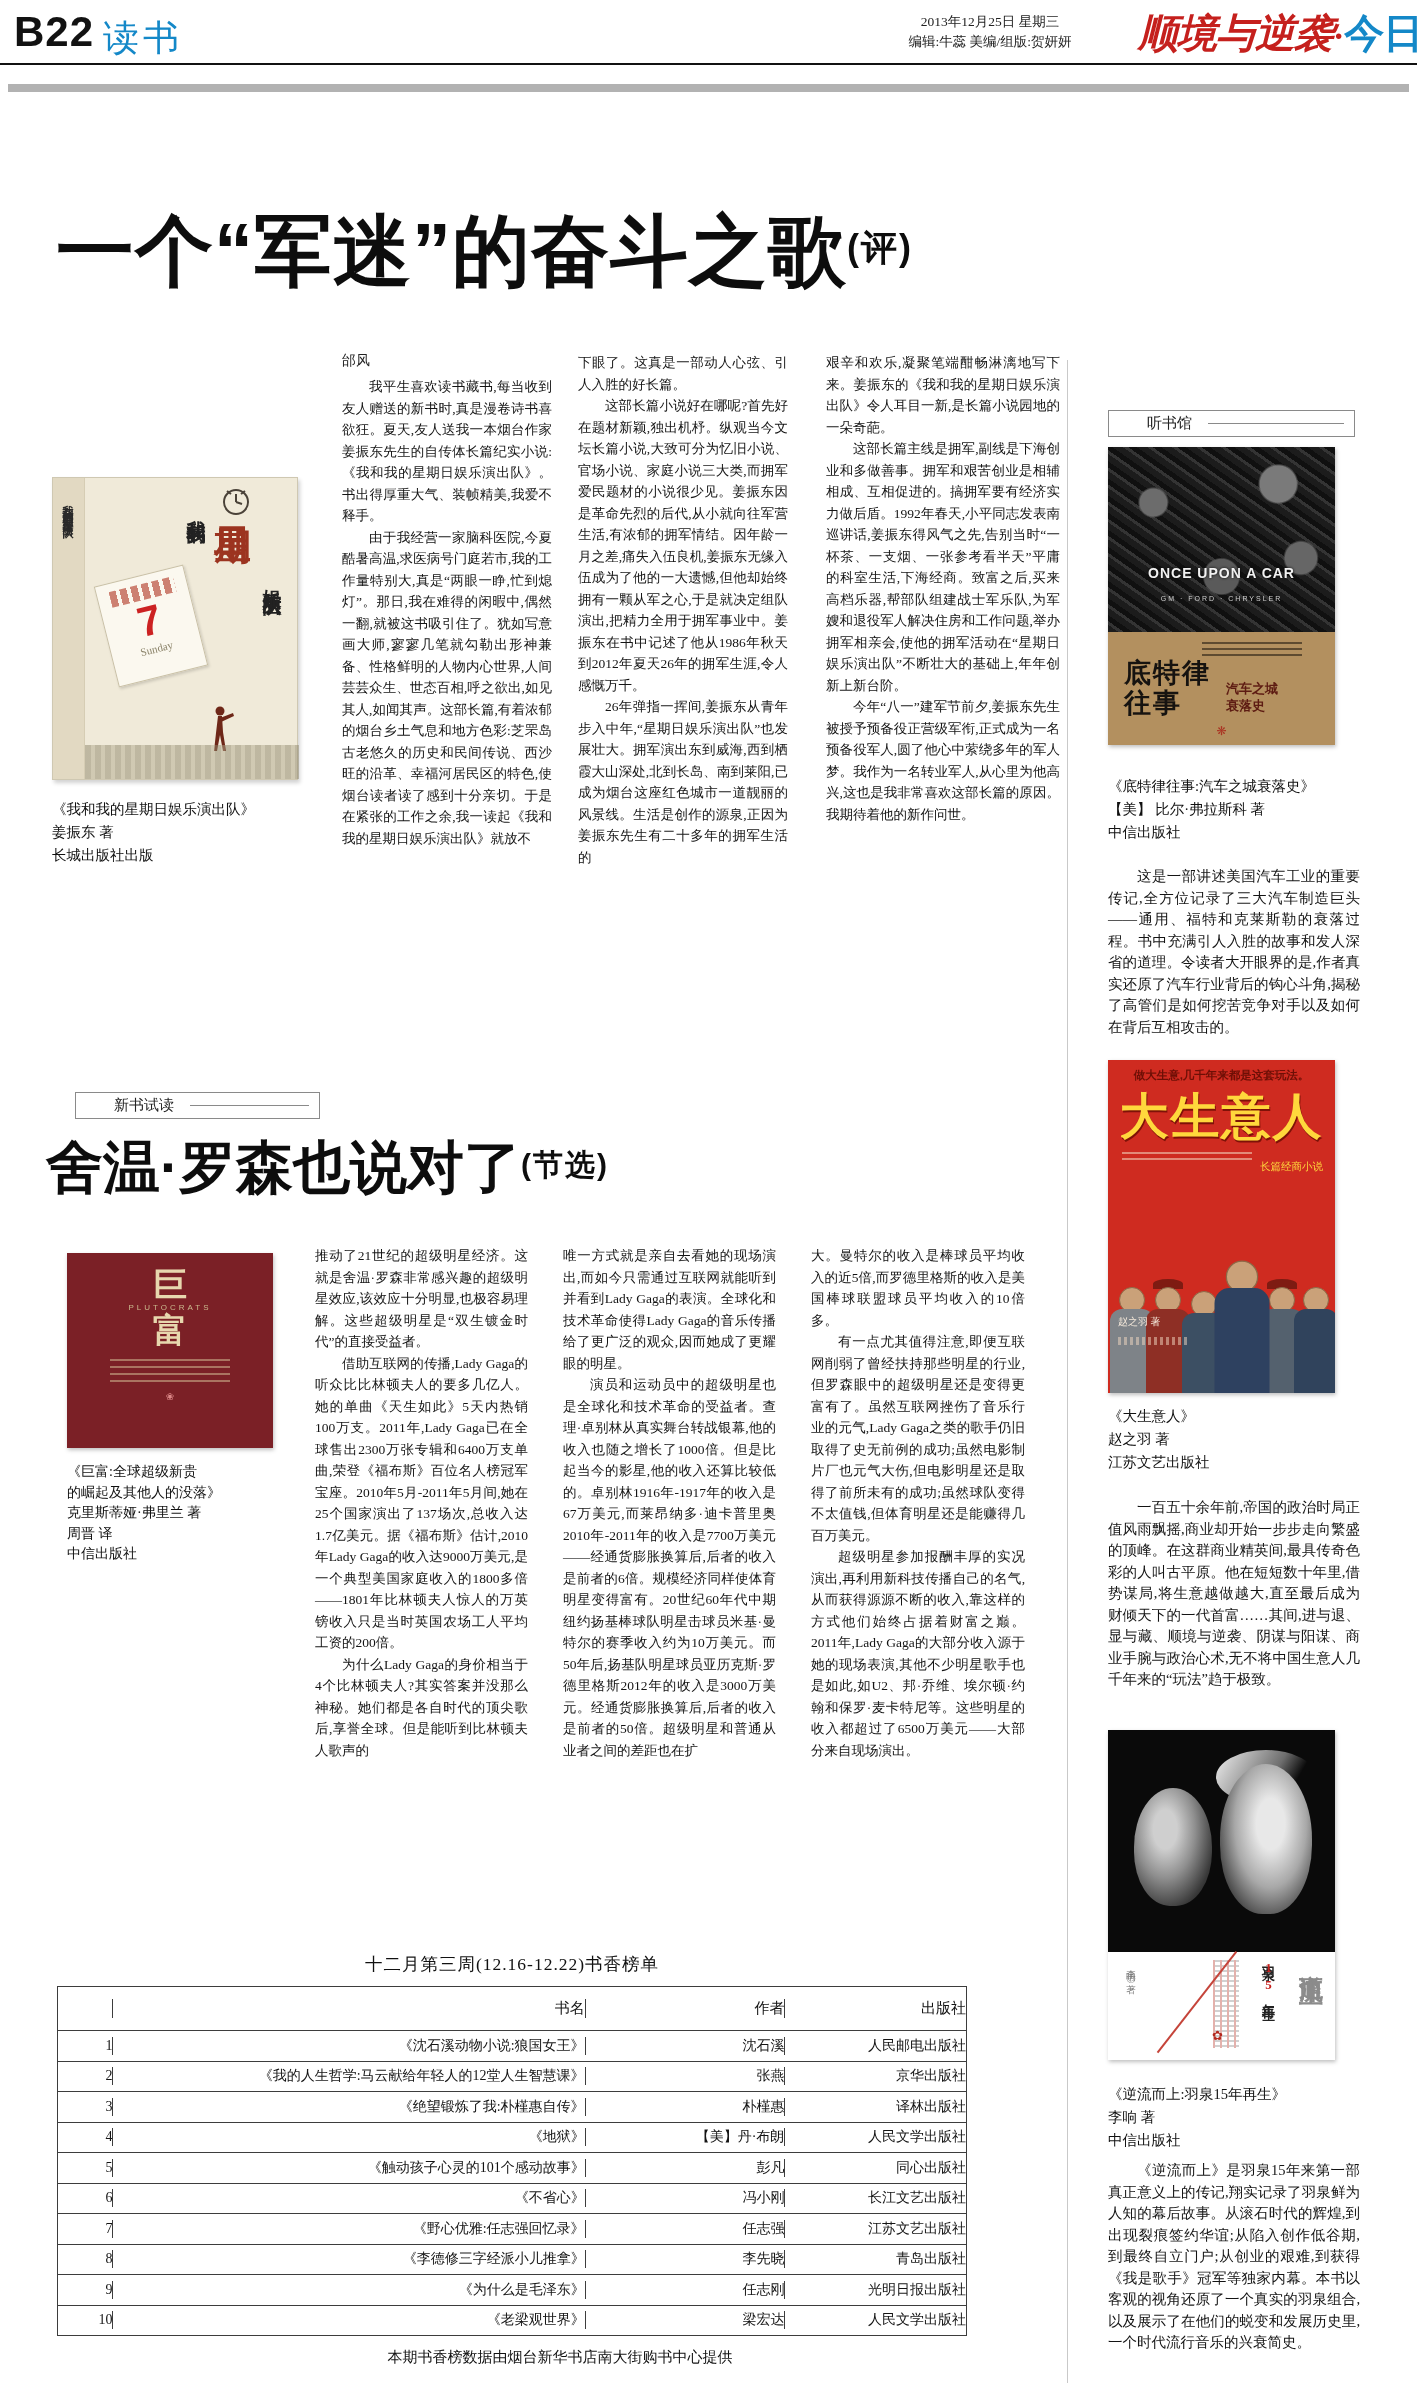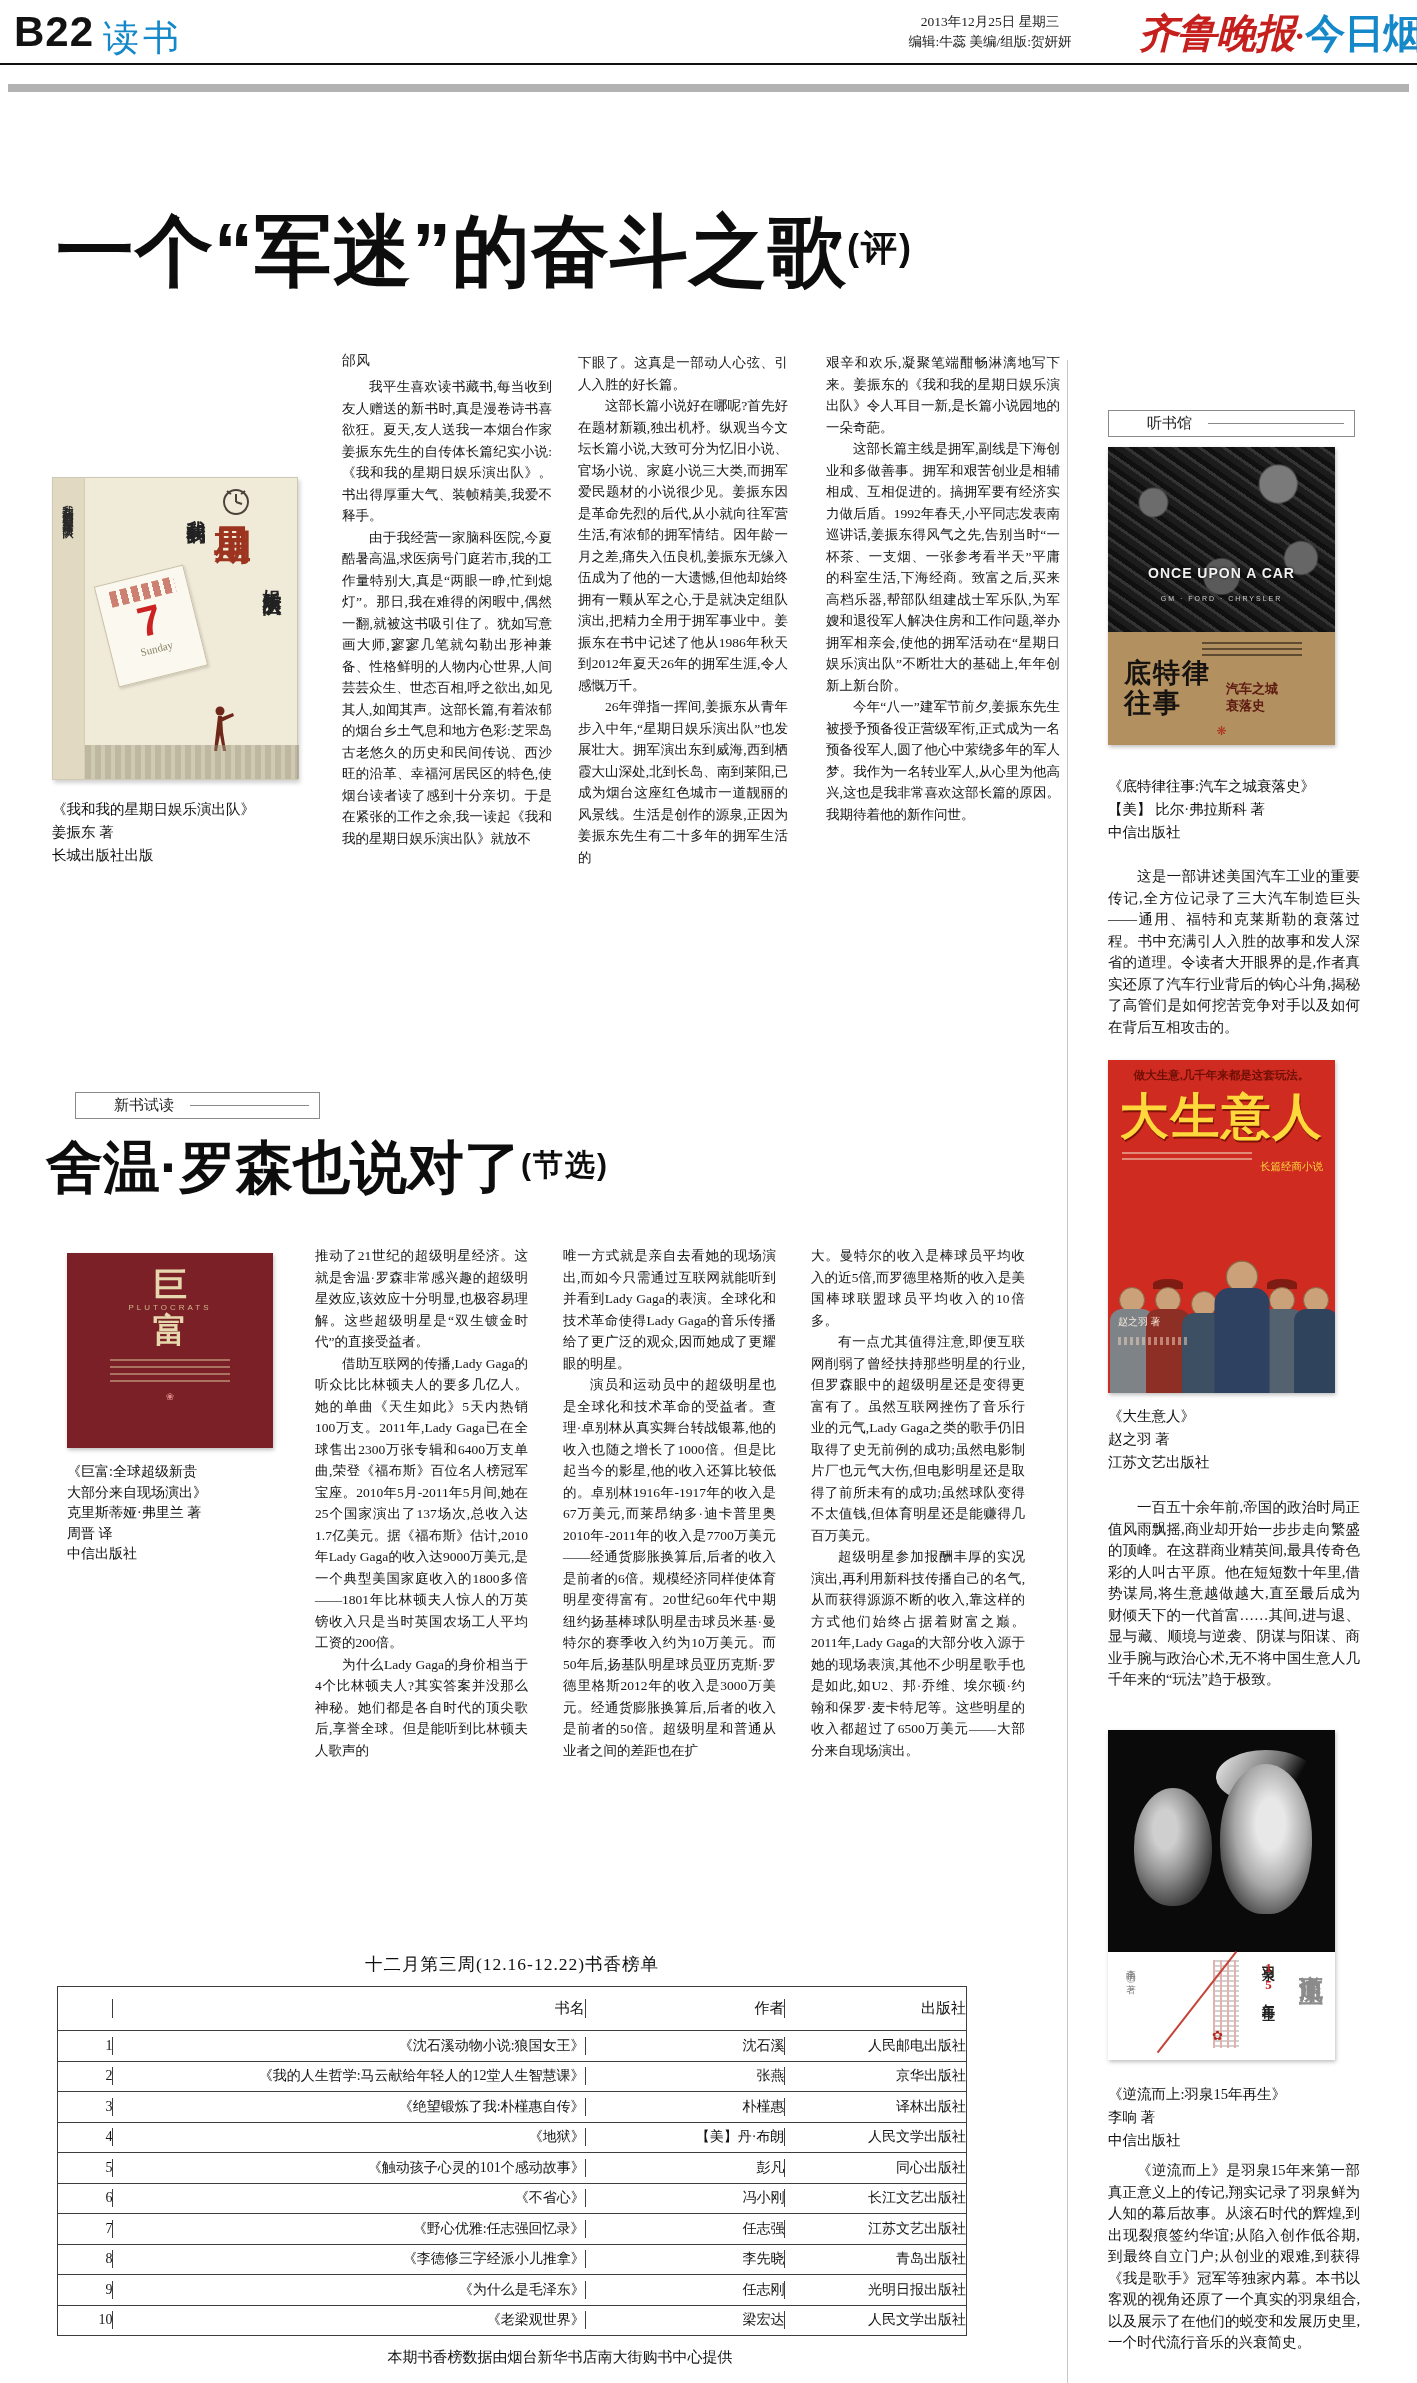--- a/index.html
+++ b/index.html
@@ -188,21 +188,21 @@
 
 <div class="page">
 
   <div class="ed-code">B22</div>
   <div class="ed-section">读书</div>
   <div class="hd-meta">
     <div>2013年12月25日  星期三</div>
     <div>编辑:牛蕊  美编/组版:贺妍妍</div>
   </div>
   <div class="masthead">
-    <span class="mh-red">齐鲁晚报</span><span class="mh-dot">·</span><span class="mh-blue">今日烟台</span>
+    <span class="mh-red">顺境与逆袭</span><span class="mh-dot">·</span><span class="mh-blue">今日烟台</span>
   </div>
   <div class="hd-rule"></div>
   <div class="hd-bar"></div>
   <div class="vrule"></div>
 
   <div class="headline1"><span>一个“军迷”的奋斗之歌</span><span class="hl-suffix">(评)</span></div>
 
   <div class="cover1">
     <div class="spine">
       <div class="vtext">我和我的星期日娱乐演出队</div>
@@ -355,21 +355,21 @@
 
   <div class="coverJ">
     <div class="j1">巨</div>
     <div class="pe">PLUTOCRATS</div>
     <div class="j2">富</div>
     <div class="bars"></div>
     <div class="logo">❀</div>
   </div>
   <div class="caption cap-jufu">
     <div>《巨富:全球超级新贵</div>
-    <div>大部分来自现场演出》</div>
+    <div>的崛起及其他人的没落》</div>
     <div>克里斯蒂娅·弗里兰  著</div>
     <div>周晋  译</div>
     <div>中信出版社</div>
   </div>
 
   <div class="col a2c2">
     <p class="pc">推动了21世纪的超级明星经济。这就是舍温·罗森非常感兴趣的超级明星效应,该效应十分明显,也极容易理解。这些超级明星是“双生镀金时代”的直接受益者。</p>
     <p>借助互联网的传播,Lady Gaga的听众比比林顿夫人的要多几亿人。她的单曲《天生如此》5天内热销100万支。2011年,Lady Gaga已在全球售出2300万张专辑和6400万支单曲,荣登《福布斯》百位名人榜冠军宝座。2010年5月-2011年5月间,她在25个国家演出了137场次,总收入达1.7亿美元。据《福布斯》估计,2010年Lady Gaga的收入达9000万美元,是一个典型美国家庭收入的1800多倍——1801年比林顿夫人惊人的万英镑收入只是当时英国农场工人平均工资的200倍。</p>
     <p>为什么Lady Gaga的身价相当于4个比林顿夫人?其实答案并没那么神秘。她们都是各自时代的顶尖歌后,享誉全球。但是能听到比林顿夫人歌声的</p>
   </div>

